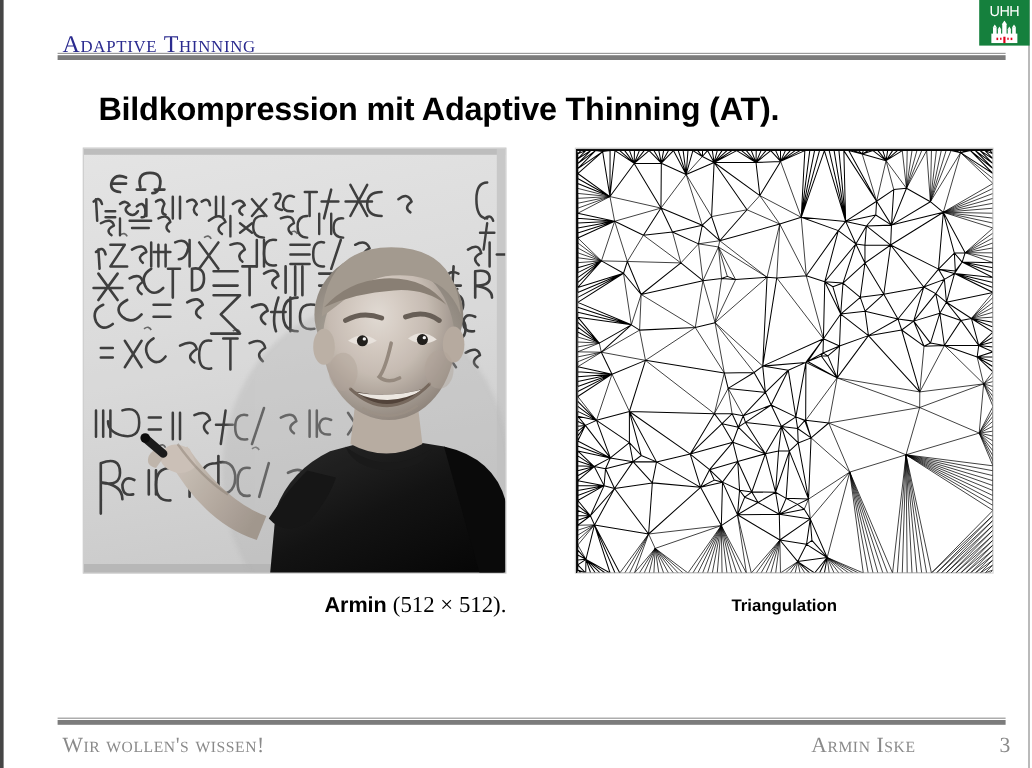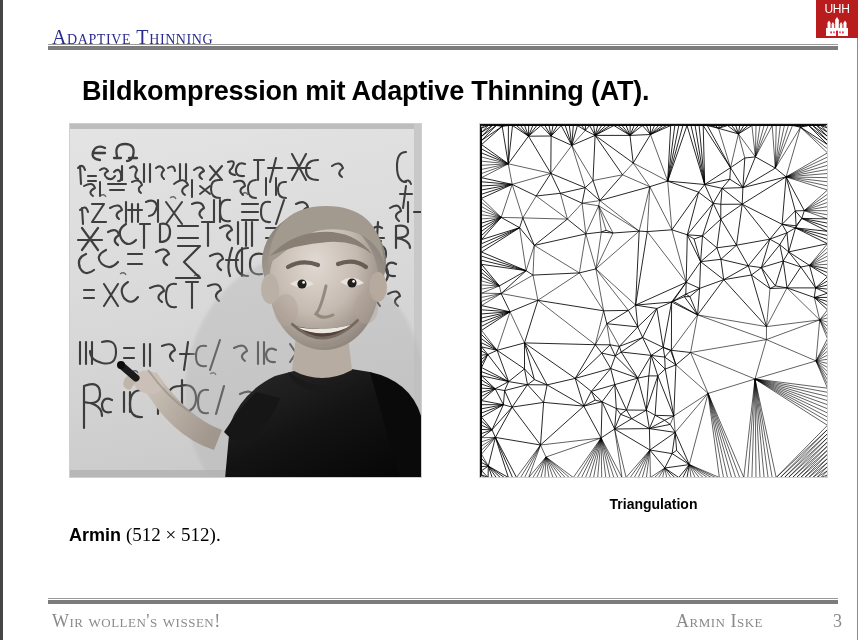--- a/index.html
+++ b/index.html
@@ -51,21 +51,21 @@
     position: absolute;
     left: 48px; top: 46px;
     width: 790px; height: 4px;
     background: #7c7c7c;
   }
   
   .logo {
     position: absolute;
     left: 816px; top: 0;
     width: 42px; height: 38px;
-    background: #b91c1c;
+    background: #15803d;
     overflow: hidden;
   }
   .logo-text {
     position: absolute;
     left: 0; top: 2px;
     width: 42px;
     text-align: center;
     font-family: "Liberation Sans", sans-serif;
     font-size: 12px;
     font-weight: 400;
@@ -103,23 +103,23 @@
     width: 349px; height: 355px;
     background: #ffffff;
     overflow: hidden;
     border: 1px solid #d0d0d0;
     box-sizing: border-box;
   }
   .fig-left svg, .fig-right svg { display: block; }
   
   .cap-left {
     position: absolute;
-    left: 69px; top: 524px;
+    left: 69px; top: 494px;
     width: 353px;
-    text-align: left;
+    text-align: right;
     font-size: 18px;
     color: #000;
     white-space: nowrap;
   }
   .cap-left .b {
     font-family: "Liberation Sans", sans-serif;
     font-weight: bold;
   }
   .cap-left .m {
     font-family: "Liberation Serif", serif;

